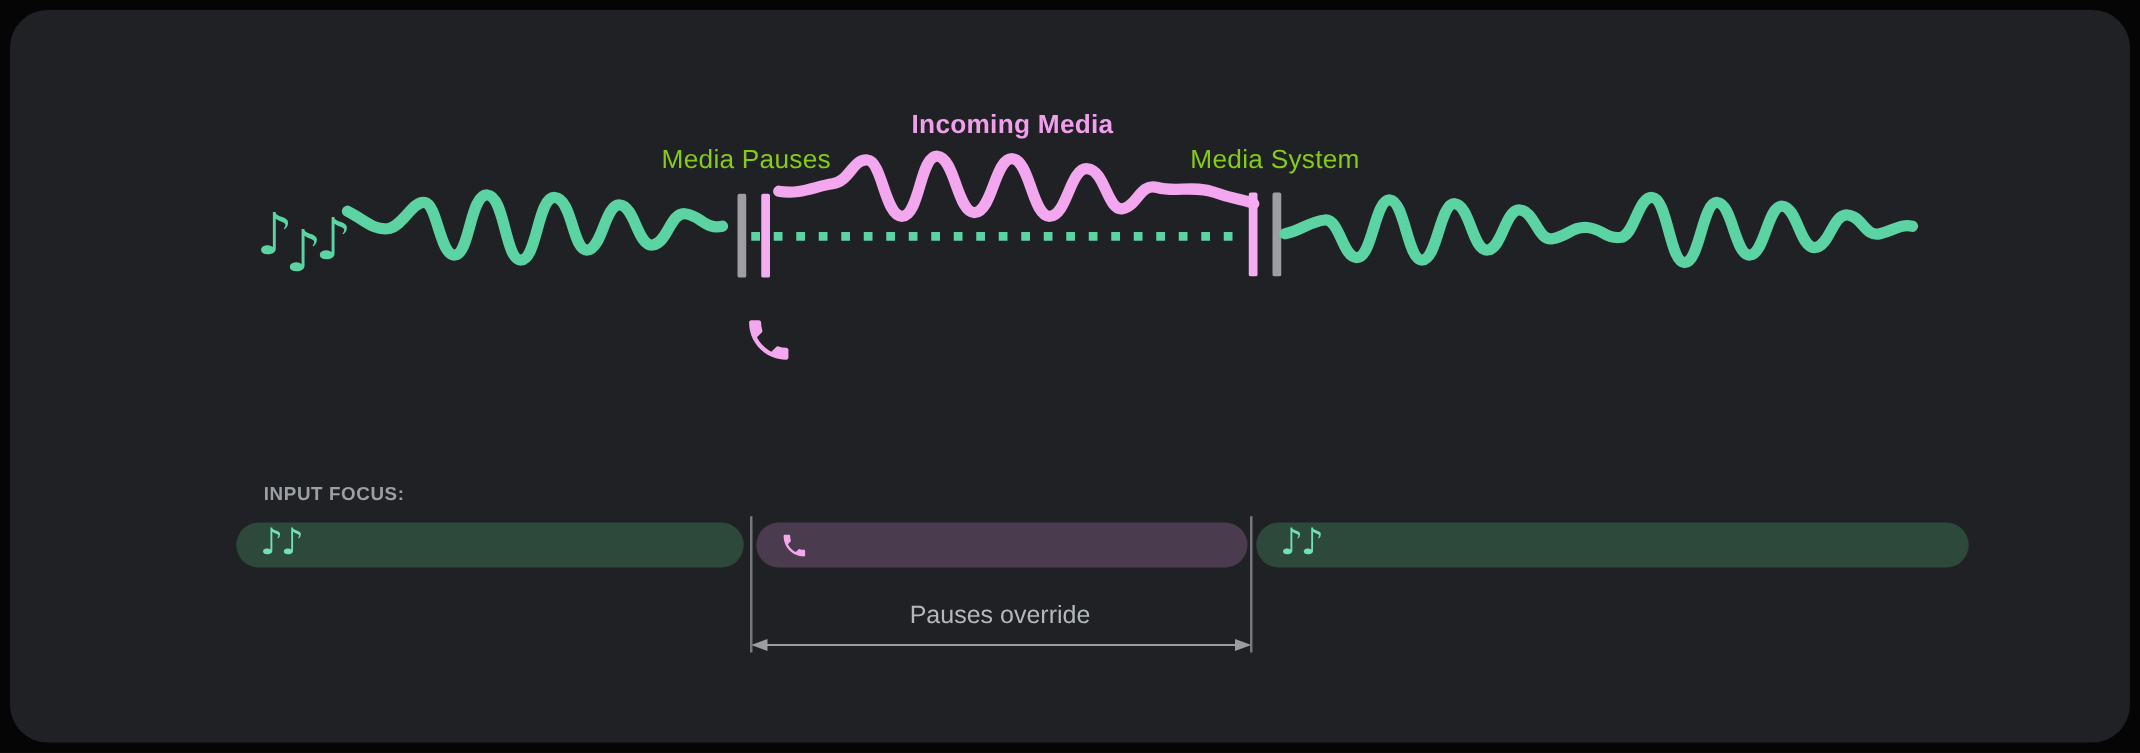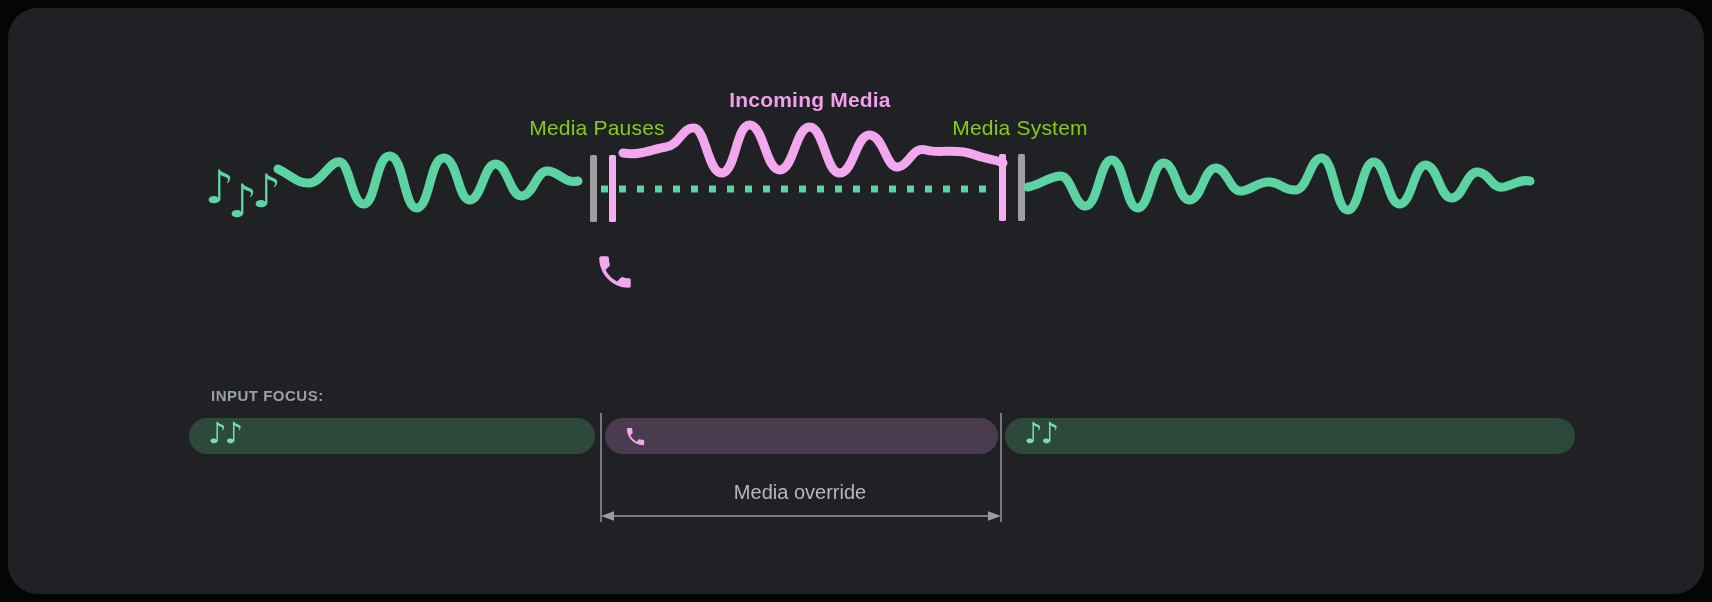--- a/index.html
+++ b/index.html
@@ -147,20 +147,20 @@
       <path fill="#f2a7ee" d="M6.62 10.79c1.44 2.83 3.76 5.14 6.59 6.59l2.2-2.2c.27-.27.67-.36 1.02-.24 1.12.37 2.33.57 3.57.57.55 0 1 .45 1 1V20c0 .55-.45 1-1 1-9.39 0-17-7.61-17-17 0-.55.45-1 1-1h3.5c.55 0 1 .45 1 1 0 1.25.2 2.45.57 3.57.11.35.03.74-.25 1.02l-2.2 2.2z"></path>
     </svg>
   </div>
 
   <div class="vline vline-right"></div>
 
   <div class="focus-bar bar-media-2">
     <span class="bar-notes">♪♪</span>
   </div>
 
-  <div class="system-override-label">Media override</div>
+  <div class="system-override-label">Pauses override</div>
 
   <svg class="override-arrow" viewBox="0 0 400 18" xmlns="http://www.w3.org/2000/svg">
     <line x1="7" y1="9" x2="393" y2="9" stroke="#9a9da1" stroke-width="1.6"></line>
     <polygon points="0,9 13,4.2 13,13.8" fill="#9a9da1"></polygon>
     <polygon points="400,9 387,4.2 387,13.8" fill="#9a9da1"></polygon>
   </svg>
 </div>
 
 </body></html>

